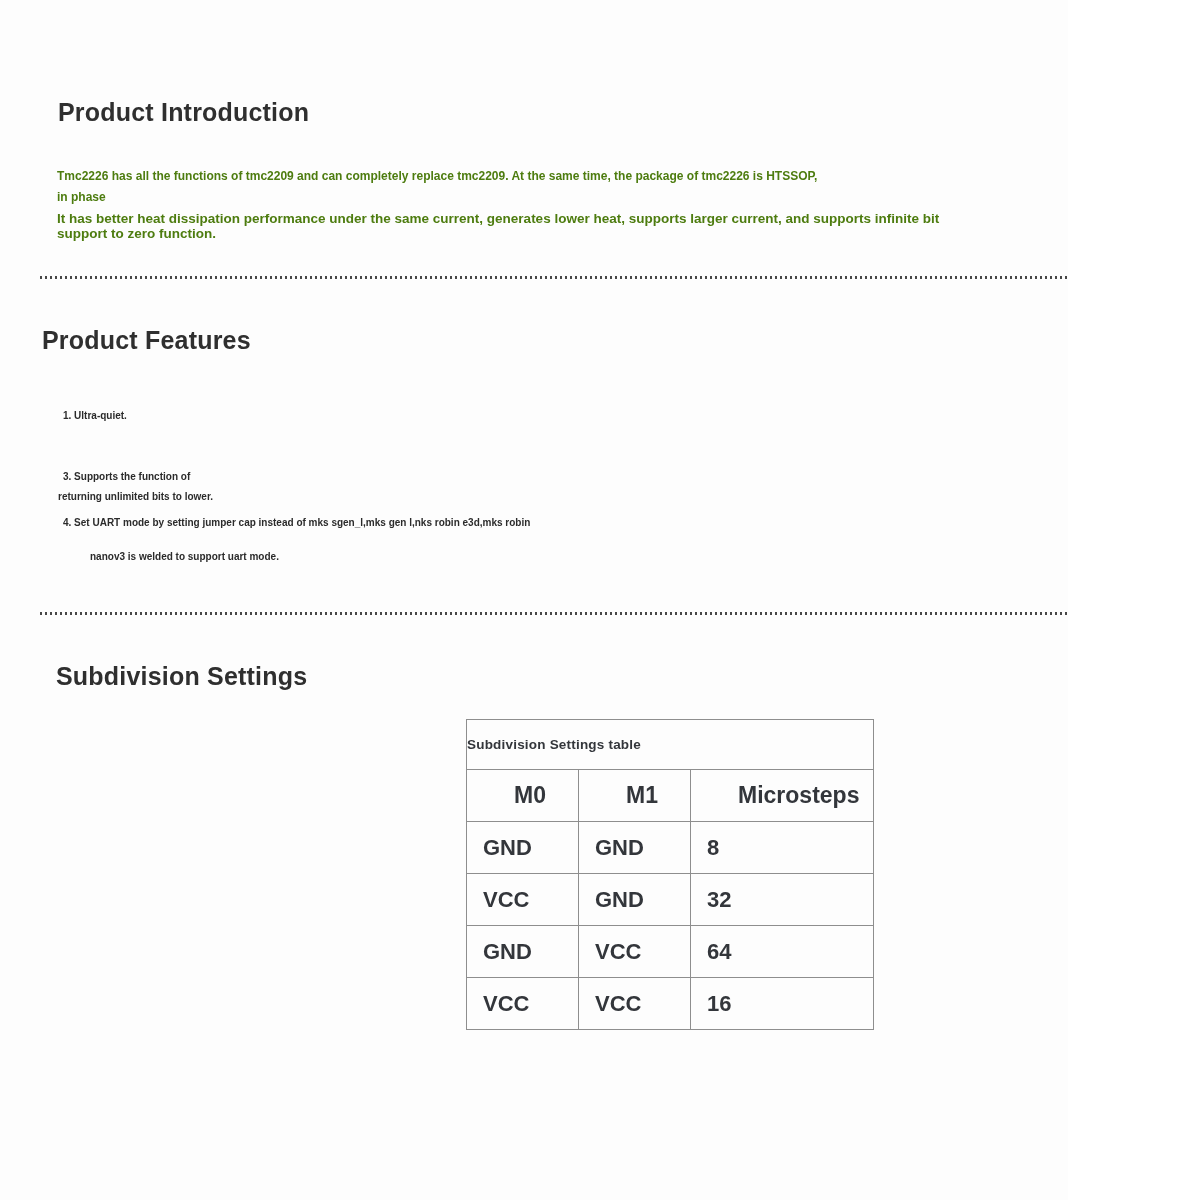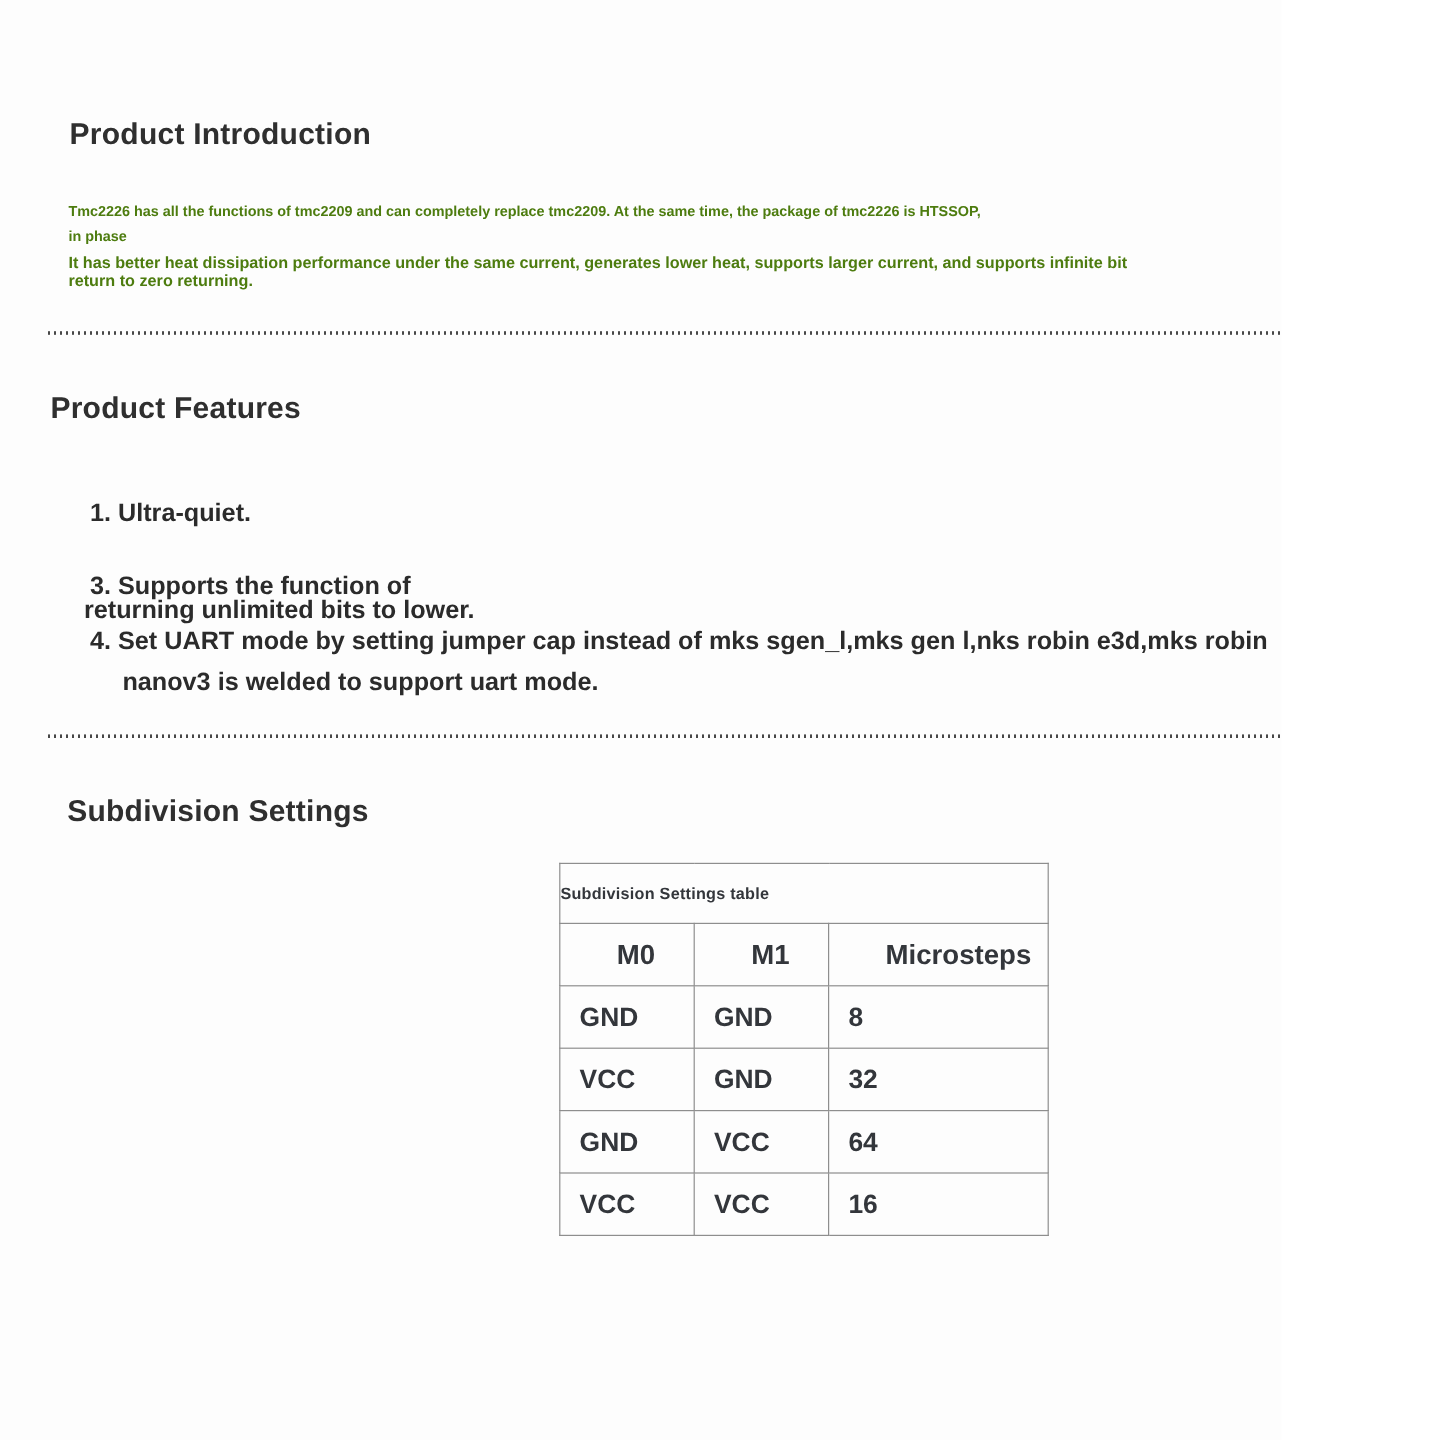--- a/index.html
+++ b/index.html
@@ -33,22 +33,22 @@
   .intro-detail-line.first{margin-top:3px;}
 
   .dotted-divider{
     position:absolute;left:40px;width:1117px;height:3px;
     background-image:repeating-linear-gradient(to right,#474747 0 2px,transparent 2px 5px);
   }
   #divider-1{top:276px;}
   #divider-2{top:612px;}
 
   .feature-line{
-    position:absolute;margin:12px;
-    font-size:21px;font-weight:700;line-height:19px;color:#2b2b2b;white-space:nowrap;
+    position:absolute;margin:0;
+    font-size:10px;font-weight:700;line-height:19px;color:#2b2b2b;white-space:nowrap;
   }
   #feature-0{left:63px;top:406px;}
   #feature-1{left:63px;top:442px;}
   #feature-2{left:63px;top:467px;}
   #feature-3{left:58px;top:487px;}
   #feature-4{left:63px;top:513px;}
   #feature-5{left:90px;top:547px;}
 
   .subdivision-table{
     position:absolute;left:466px;top:719px;
@@ -74,21 +74,21 @@
 <body>
 
 <div class="page">
 
   <h2 class="section-heading" id="intro-heading">Product Introduction</h2>
 
   <div class="intro-text">
     <div class="intro-lead-line">Tmc2226 has all the functions of tmc2209 and can completely replace tmc2209. At the same time, the package of tmc2226 is HTSSOP,</div>
     <div class="intro-lead-line">in phase</div>
     <div class="intro-detail-line first">It has better heat dissipation performance under the same current, generates lower heat, supports larger current, and supports infinite bit</div>
-    <div class="intro-detail-line">return to zero returning.</div>
+    <div class="intro-detail-line">support to zero function.</div>
   </div>
 
   <div class="dotted-divider" id="divider-1"></div>
 
   <h2 class="section-heading" id="features-heading">Product Features</h2>
 
   <p class="feature-line" id="feature-0">1. Ultra-quiet.</p>
   <p class="feature-line" id="feature-2">3. Supports the function of</p>
   <p class="feature-line" id="feature-3">returning unlimited bits to lower.</p>
   <p class="feature-line" id="feature-4">4. Set UART mode by setting jumper cap instead of mks sgen_l,mks gen l,nks robin e3d,mks robin</p>

